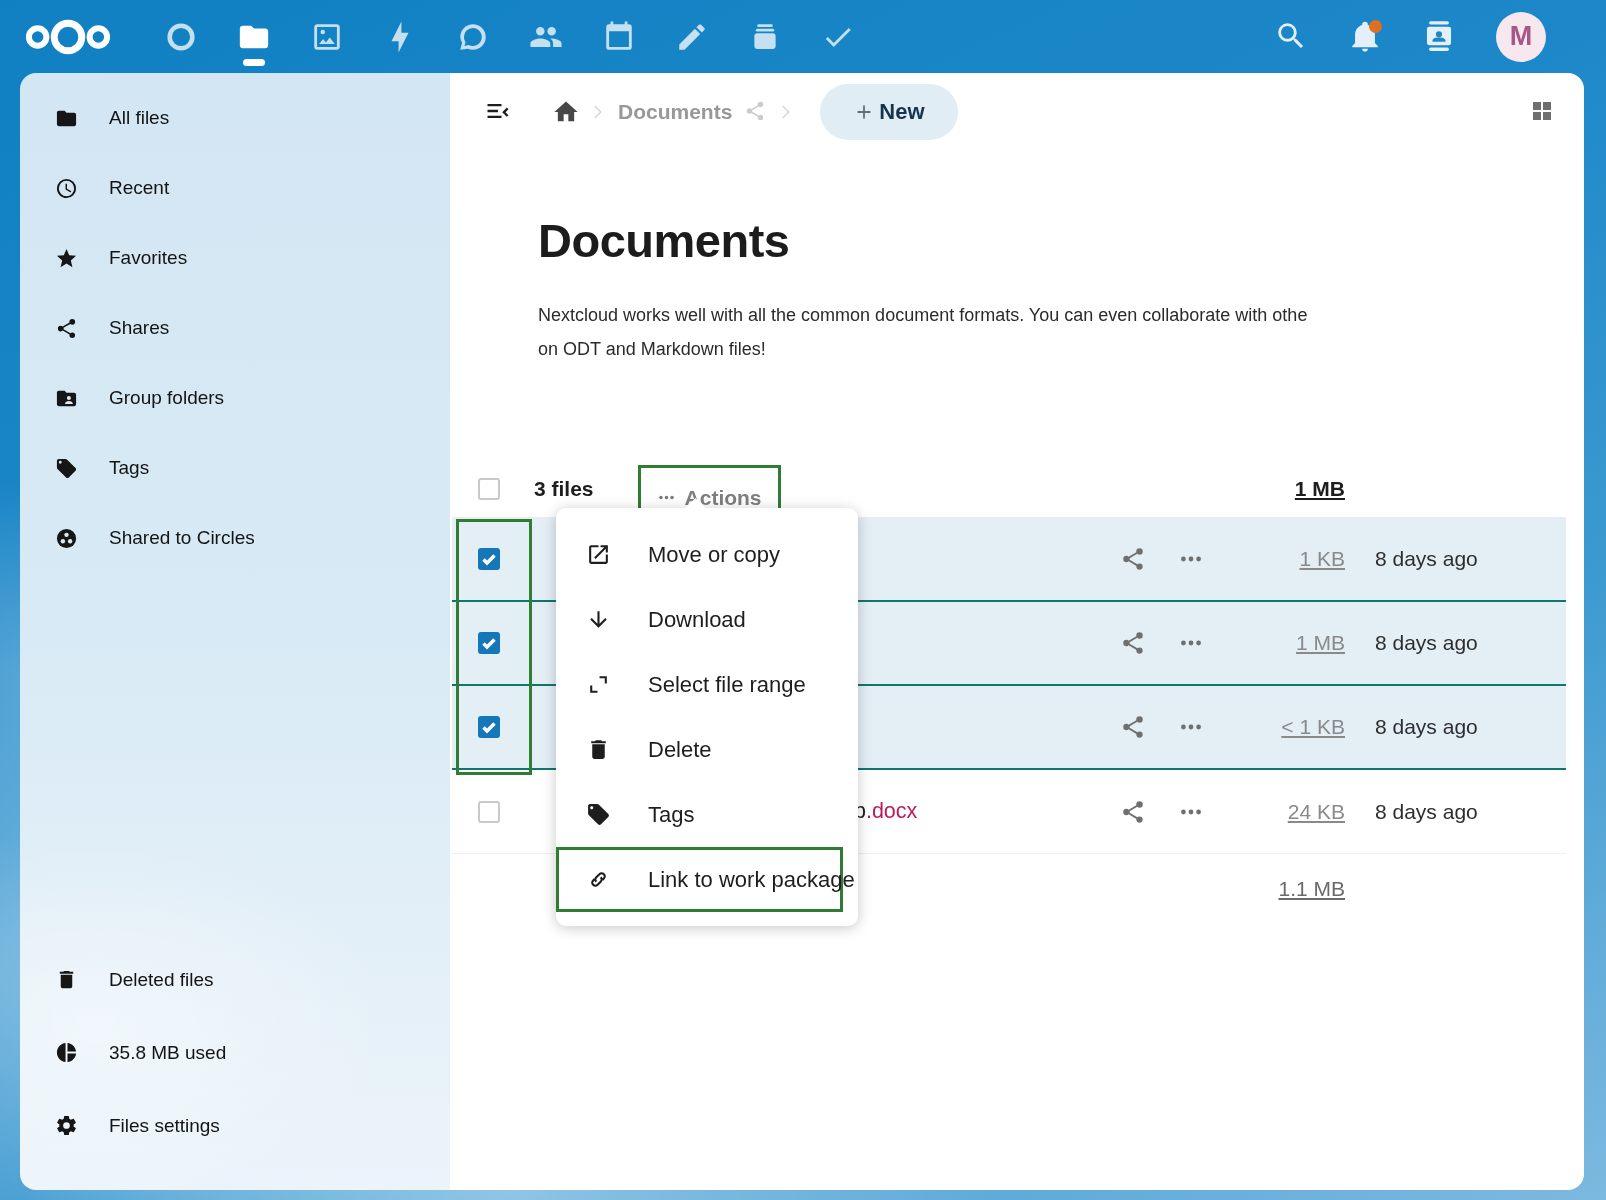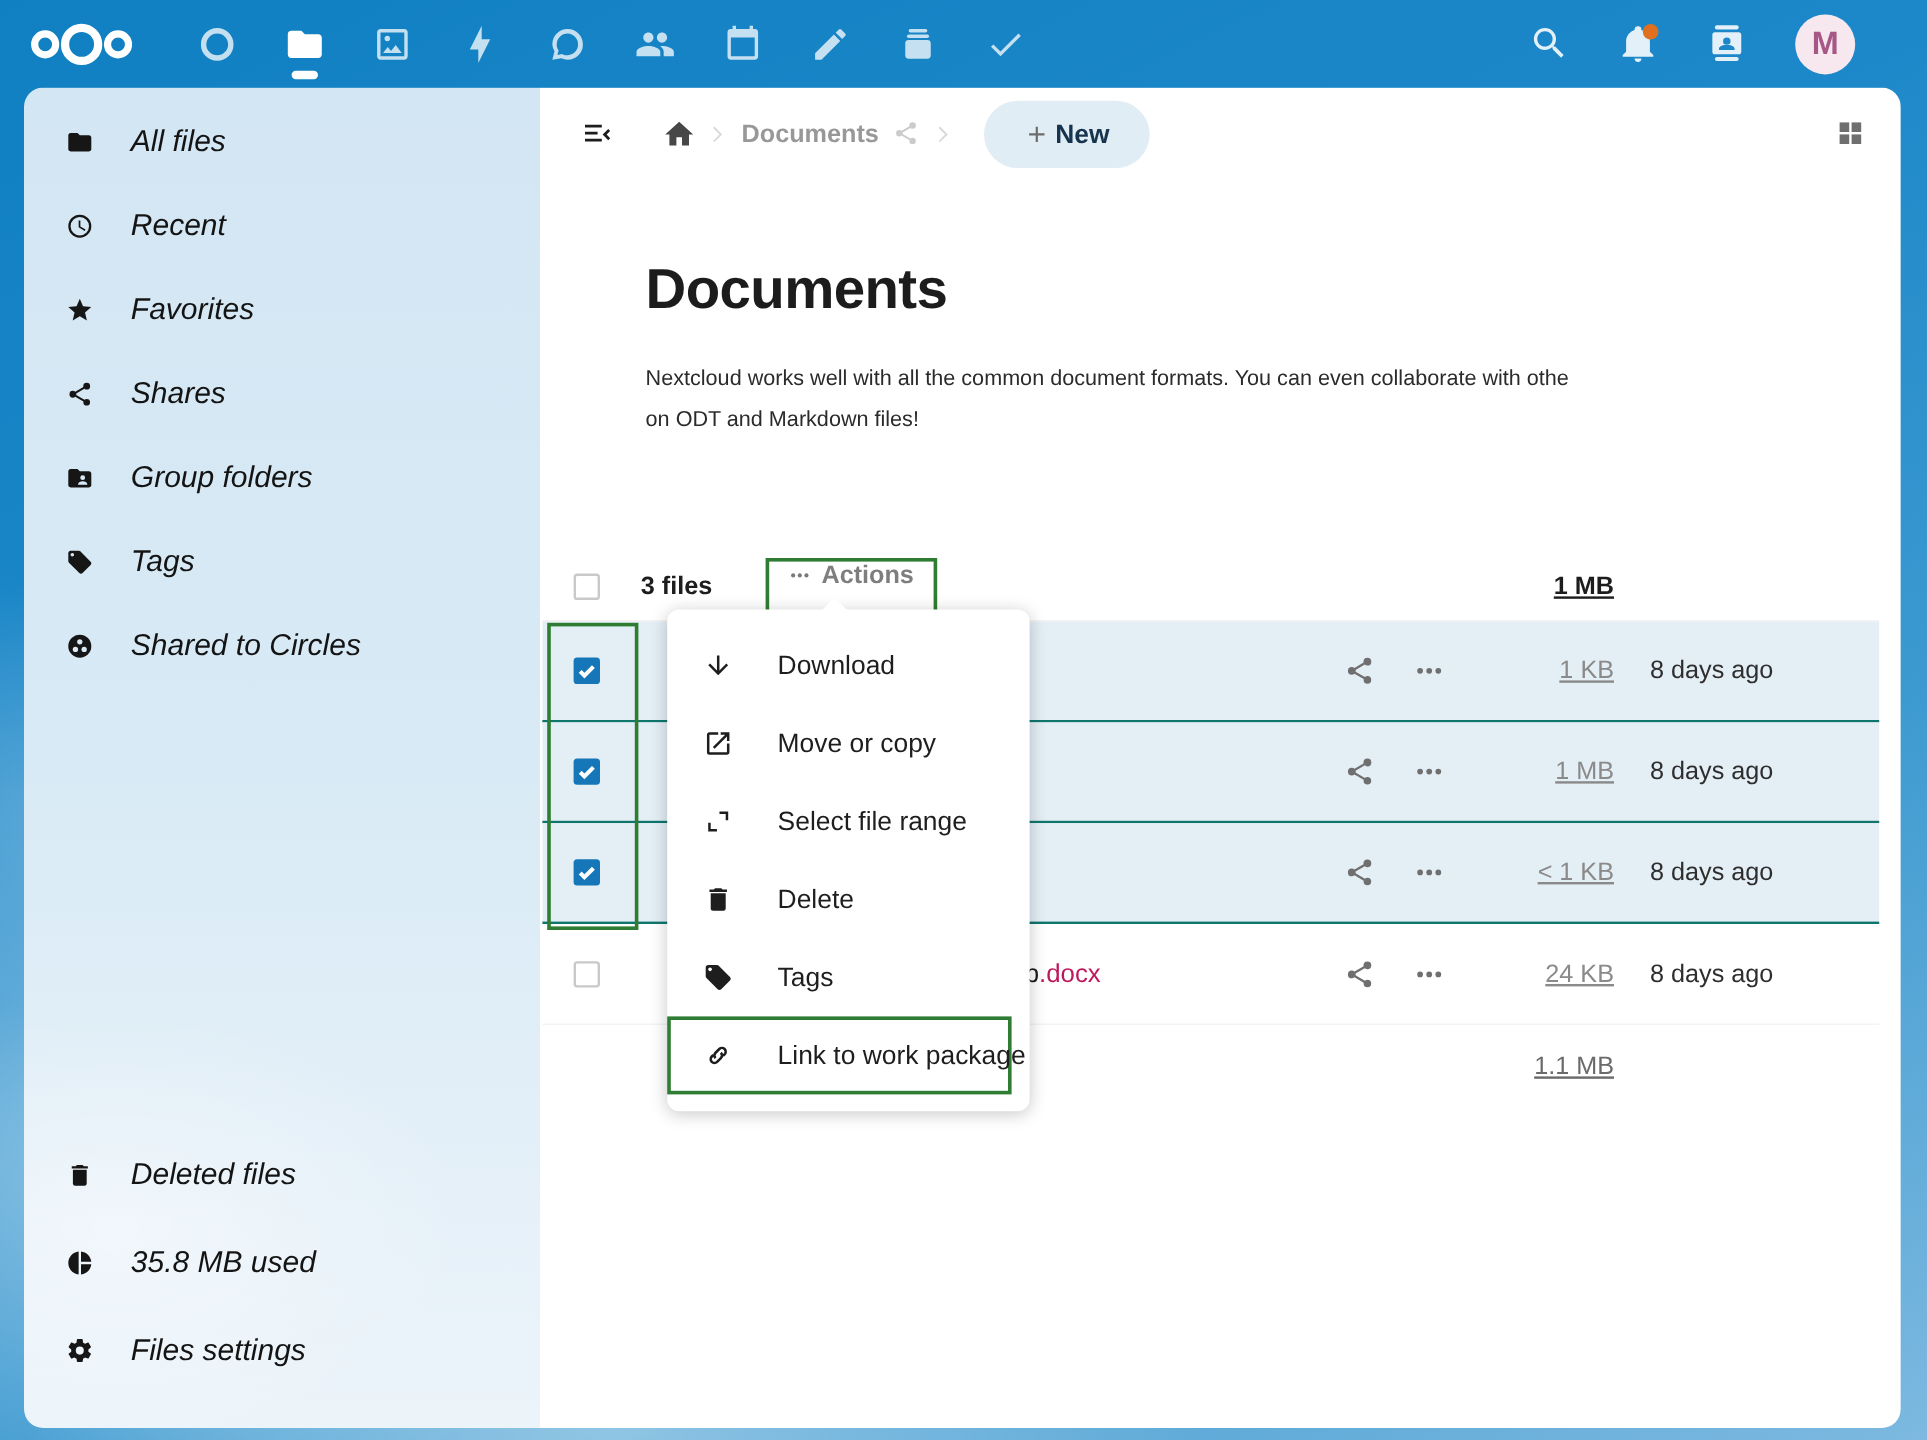--- a/index.html
+++ b/index.html
@@ -34,21 +34,21 @@
   .sidebar { width:430px; flex:none; position:relative;
     background: linear-gradient(180deg,#d3e6f3 0%,#d8eaf5 50%,#e3eff8 78%,#ecf4fa 100%); }
   .sidebar::after { content:""; position:absolute; inset:0; pointer-events:none;
     background: radial-gradient(420px 260px at 18% 85%, rgba(255,255,255,.45), rgba(255,255,255,0) 70%); }
   .main { flex:1; background:#fff; position:relative; }
 
   
   .nav-list { list-style:none; margin-top:10px; position:relative; z-index:1; }
   .nav-item { height:70px; display:flex; align-items:center; padding-left:35px; gap:31px; cursor:pointer; }
   .nav-item svg { width:23px; height:23px; fill:#161616; flex:none; }
-  .nav-item .nav-label { font-size:25px; color:#141414;font-style:italic; }
+  .nav-item .nav-label { font-size:19px; color:#141414; }
   .nav-footer { position:absolute; left:0; right:0; bottom:28px; list-style:none; z-index:1; }
   .nav-footer .nav-item { height:73px; }
 
   
   .crumb-bar { position:absolute; top:0; left:0; right:0; height:78px; display:flex; align-items:center; }
   .toggle-btn { margin-left:34px; width:30px; height:30px; cursor:pointer; }
   .toggle-btn svg { width:28px; height:28px; fill:#1d1d1d; }
   .home-btn { margin-left:38px; width:28px; height:28px; cursor:pointer; }
   .home-btn svg { width:28px; height:28px; fill:#474747; }
   .crumb-sep { width:26px; height:26px; margin:0 6px; }
@@ -72,21 +72,21 @@
   .filelist { position:absolute; left:2px; right:18px; top:387px; }
   .fl-row { display:flex; align-items:center; }
   .col-cb { width:74px; flex:none; display:flex; justify-content:center; }
   .col-name { flex:1; display:flex; align-items:center; min-width:0; }
   .col-share { width:44px; flex:none; display:flex; justify-content:center; }
   .col-dots { width:72px; flex:none; display:flex; justify-content:center; }
   .col-size { width:118px; flex:none; text-align:right; font-size:21px; color:#8a8a8a;text-decoration:underline; }
   .col-date { width:221px; flex:none; padding-left:30px; font-size:21px; color:#2e2e2e; }
   .fl-header { height:58px; border-bottom:1px solid #ececec; }
   .sel-count { font-size:21px; font-weight:bold; color:#1d1d1d; margin-left:8px; }
-  .actions-annot { margin-left:44px; border:3px solid #2e7d32; height:48px; display:flex; align-items:flex-start; }
+  .actions-annot { margin-left:44px; border:3px solid #2e7d32; height:48px; display:flex; align-items:flex-end; }
   .actions-btn { display:flex; align-items:center; gap:9px; padding:0 16px; background:none; border:none; cursor:pointer; }
   .actions-btn svg { width:19px; height:19px; fill:#7a7a7a; }
   .actions-btn .actions-label { font-size:21px; font-weight:bold; color:#7e7e7e; }
   .fl-header .col-size { font-weight:bold; color:#1d1d1d; }
   .file-row { height:84px; }
   .file-row.selected { background:#e4eef5; border-bottom:2px solid #0f766e; }
   .file-row.plain { background:#fff; border-bottom:1px solid #f0f0f0; }
   .fl-footer { height:70px; }
   .fl-footer .col-size { color:#6a6a6a; }
   .row-share svg { width:26px; height:26px; fill:#6f6f6f; cursor:pointer; }
@@ -466,29 +466,29 @@
         <div class="col-size">1.1 MB</div>
         <div class="col-date"></div>
       </div>
     </div>
 
     <div class="cb-annot"></div>
 
     <div class="ctx-menu">
       <div class="menu-item">
         <svg viewBox="0 0 24 24">
+            <path d="M14 3v2h3.59l-9.83 9.83 1.41 1.41L19 6.41V10h2V3m-2 16H5V5h7V3H5c-1.11 0-2 .89-2 2v14a2 2 0 0 0 2 2h14c1.1 0 2-.9 2-2v-7h-2v7z"></path>
+          </svg>
+        <span class="menu-label">Move or copy</span>
+      </div>
+      <div class="menu-item">
+        <svg viewBox="0 0 24 24">
             <path d="M11 4h2v12l5.5-5.5 1.42 1.42L12 19.84l-7.92-7.92L5.5 10.5 11 16V4z"></path>
           </svg>
         <span class="menu-label">Download</span>
-      </div>
-      <div class="menu-item">
-        <svg viewBox="0 0 24 24">
-            <path d="M14 3v2h3.59l-9.83 9.83 1.41 1.41L19 6.41V10h2V3m-2 16H5V5h7V3H5c-1.11 0-2 .89-2 2v14a2 2 0 0 0 2 2h14c1.1 0 2-.9 2-2v-7h-2v7z"></path>
-          </svg>
-        <span class="menu-label">Move or copy</span>
       </div>
       <div class="menu-item">
         <svg viewBox="0 0 24 24">
             <path d="M4 13h2v5h5v2H4v-7zm16-2h-2V6h-5V4h7v7z"></path>
           </svg>
         <span class="menu-label">Select file range</span>
       </div>
       <div class="menu-item">
         <svg viewBox="0 0 24 24">
             <use href="#sym-trash"></use>

